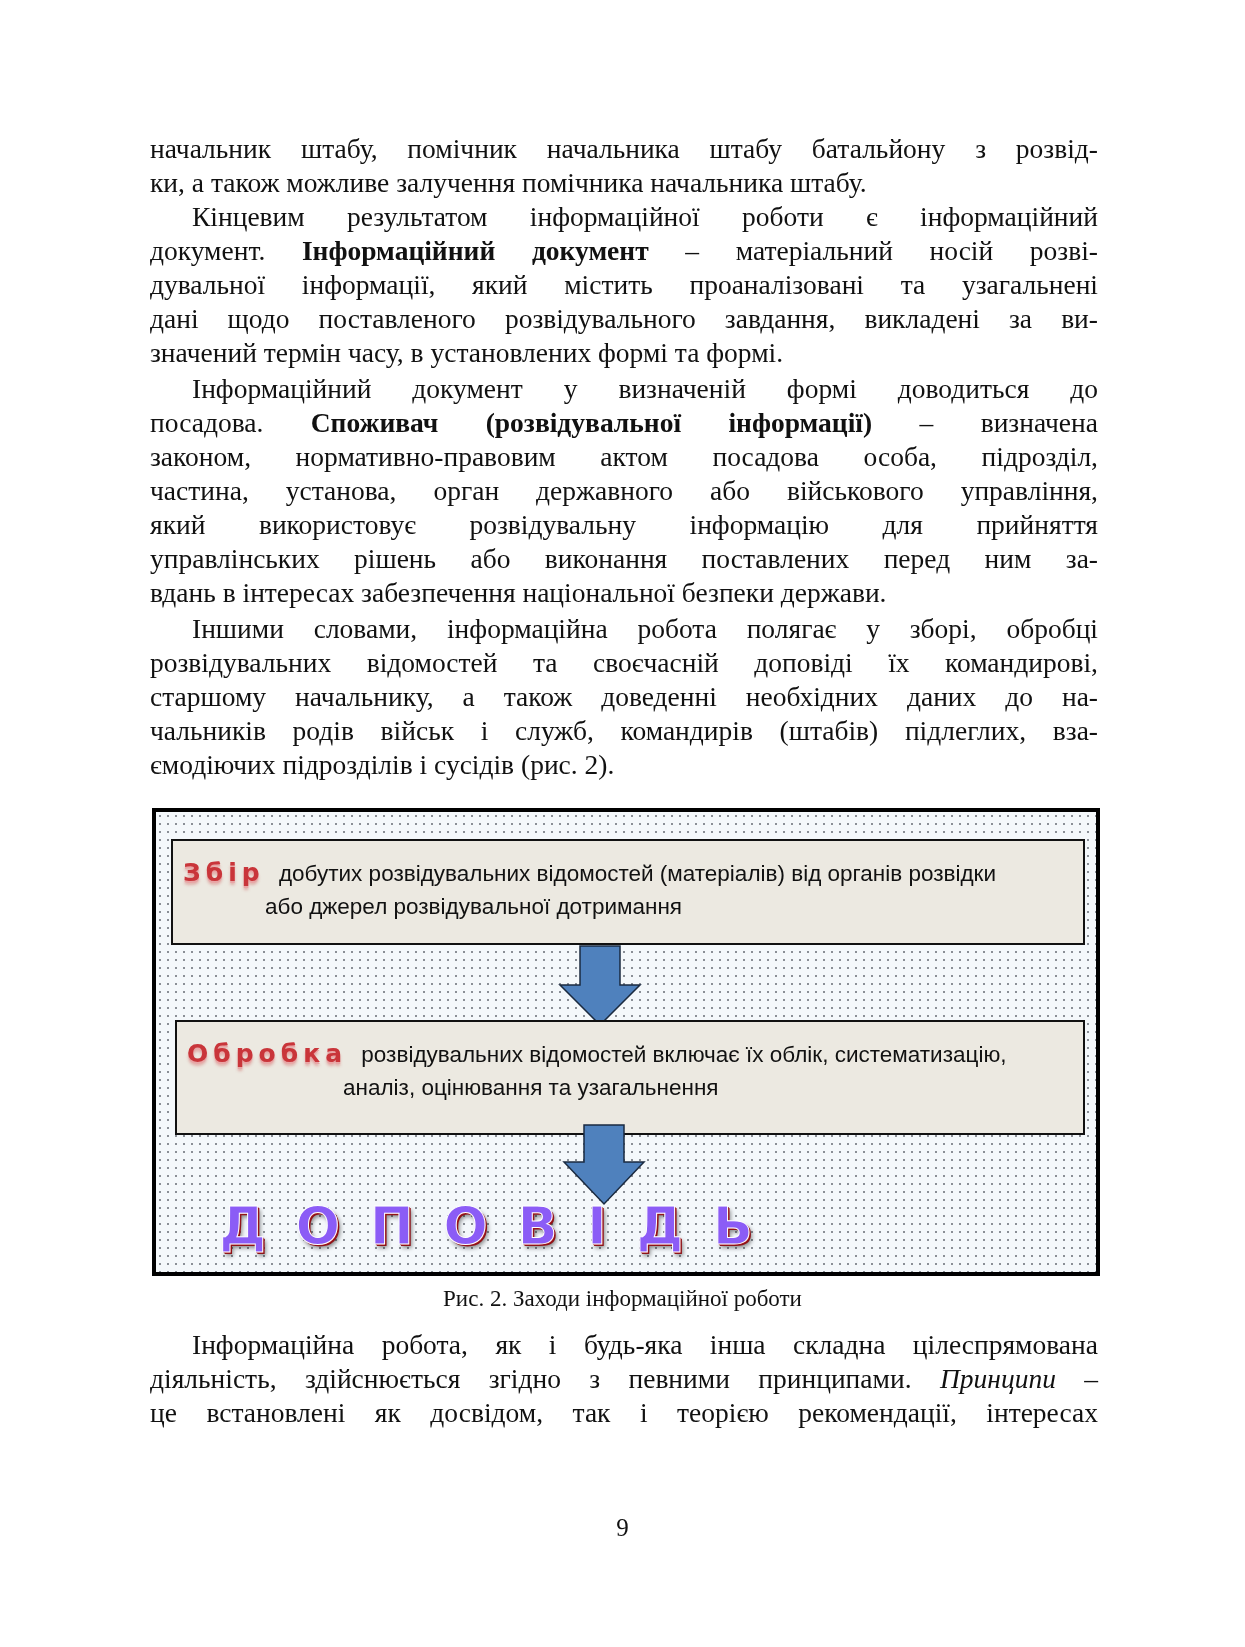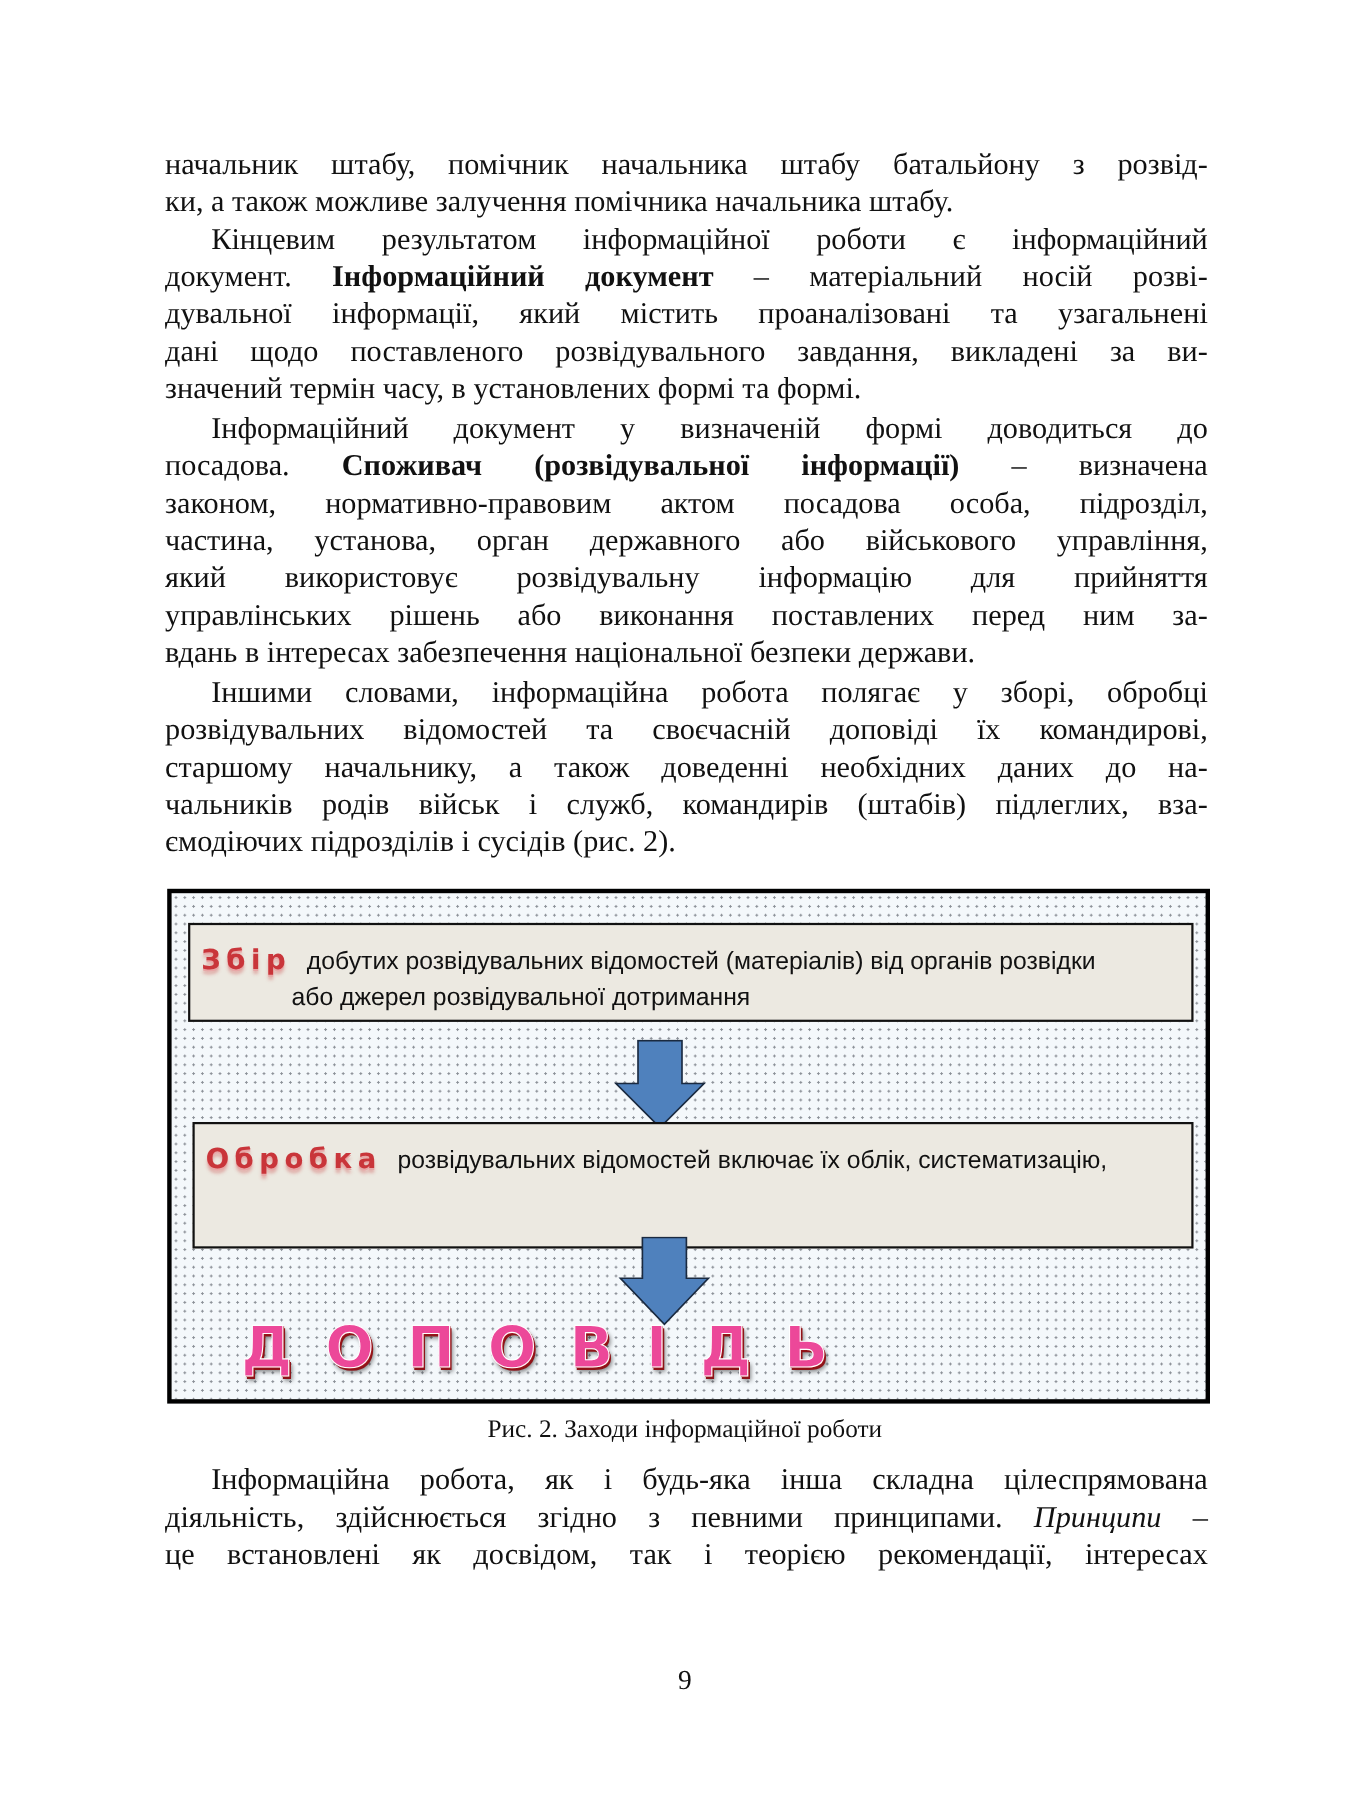--- a/index.html
+++ b/index.html
@@ -19,21 +19,21 @@
   .box { position: absolute; background: #ece9e1; border: 2.5px solid #111; box-sizing: border-box;
          font-family: "Liberation Sans", "DejaVu Sans", sans-serif; font-size: 22.5px; color: #111;
          line-height: 34px; }
   .box .lead { font-family: "DejaVu Sans", sans-serif; font-weight: bold; color: #c9353a;
                letter-spacing: 5px; font-size: 25px;
                text-shadow: 0 2px 0 #e8a6a6, 0 4px 3px rgba(200,60,60,0.35); }
   .box .t1, .box .t2 { position: absolute; white-space: nowrap; }
   .arrow { position: absolute; }
   .report { position: absolute; left: 176px; top: 1196px; width: 650px; text-align: center;
             font-family: "DejaVu Sans", sans-serif; font-weight: bold; font-size: 52px;
-            letter-spacing: 30px; color: #ec4899;
+            letter-spacing: 30px; color: #8b5cf6;
             text-shadow: 1px 1px 0 #a5151b, 2px 2px 0 #8e1318, 3px 4px 4px rgba(0,0,0,0.45);
             -webkit-text-stroke: 1px #ffffff; }
   .caption { position: absolute; left: 0; width: 1245px; top: 1284px; text-align: center;
              font-size: 23px; line-height: 30px; }
   .pagenum { position: absolute; left: 0; width: 1245px; top: 1514px; text-align: center;
              font-size: 25px; }
 </style>
 </head>
 <body>
 
@@ -54,37 +54,38 @@
 <div class="line" style="top:542px;">управлінських рішень або виконання поставлених перед ним за-</div>
 <div class="line last" style="top:576px;">вдань в інтересах забезпечення національної безпеки держави.</div>
 
 <div class="line indent" style="top:612px;">Іншими словами, інформаційна робота полягає у зборі, обробці</div>
 <div class="line" style="top:646px;">розвідувальних відомостей та своєчасній доповіді їх командирові,</div>
 <div class="line" style="top:680px;">старшому начальнику, а також доведенні необхідних даних до на-</div>
 <div class="line" style="top:714px;">чальників родів військ і служб, командирів (штабів) підлеглих, вза-</div>
 <div class="line last" style="top:748px;">ємодіючих підрозділів і сусідів (рис. 2).</div>
 
 <div class="figure">
-  <div class="box" style="left:15px; top:27px; width:914px; height:90px;">
+  <div class="box" style="left:15px; top:27px; width:914px; height:106px;">
     <span class="t1" style="left:10px; top:15px;">
       <span class="lead">Збір</span>
       <span style="margin-left:8px;">добутих розвідувальних відомостей (матеріалів) від органів розвідки</span>
     </span>
     <span class="t2" style="left:92px; top:49px;">або джерел розвідувальної дотримання</span>
   </div>
 
   <svg class="arrow" style="left:402px; top:133px;" width="84" height="82" viewBox="0 0 84 82">
     <polygon points="22,1 62,1 62,40 82,40 42,80 2,40 22,40" fill="#4f81bd" stroke="#1a2a40" stroke-width="1.5"></polygon>
   </svg>
 
   <div class="box" style="left:19px; top:208px; width:910px; height:115px;">
     <span class="t1" style="left:10px; top:15px;">
       <span class="lead">Обробка</span>
       <span style="margin-left:8px;">розвідувальних відомостей включає їх облік, систематизацію,</span>
     </span>
+    <span class="t2" style="left:166px; top:49px;">аналіз, оцінювання та узагальнення</span>
   </div>
 
   <svg class="arrow" style="left:406px; top:312px;" width="84" height="82" viewBox="0 0 84 82">
     <polygon points="22,1 62,1 62,38 82,38 42,80 2,38 22,38" fill="#4f81bd" stroke="#1a2a40" stroke-width="1.5"></polygon>
   </svg>
 </div>
 
 <div class="report">ДОПОВІДЬ</div>
 
 <div class="caption">Рис. 2. Заходи інформаційної роботи</div>

